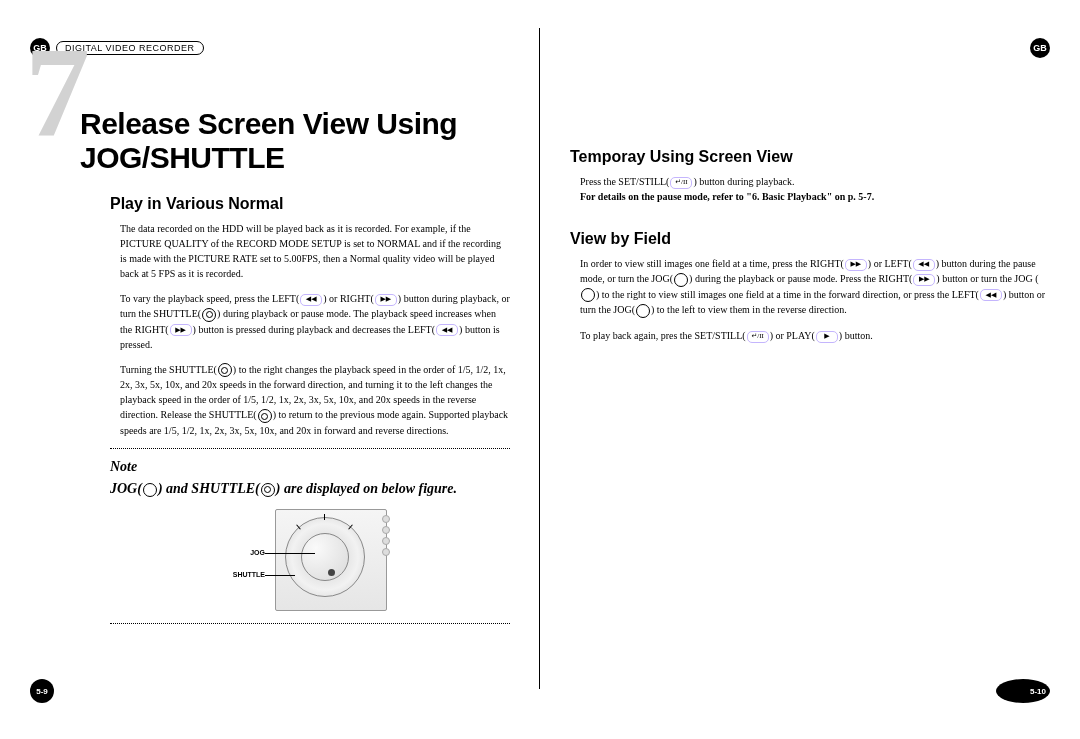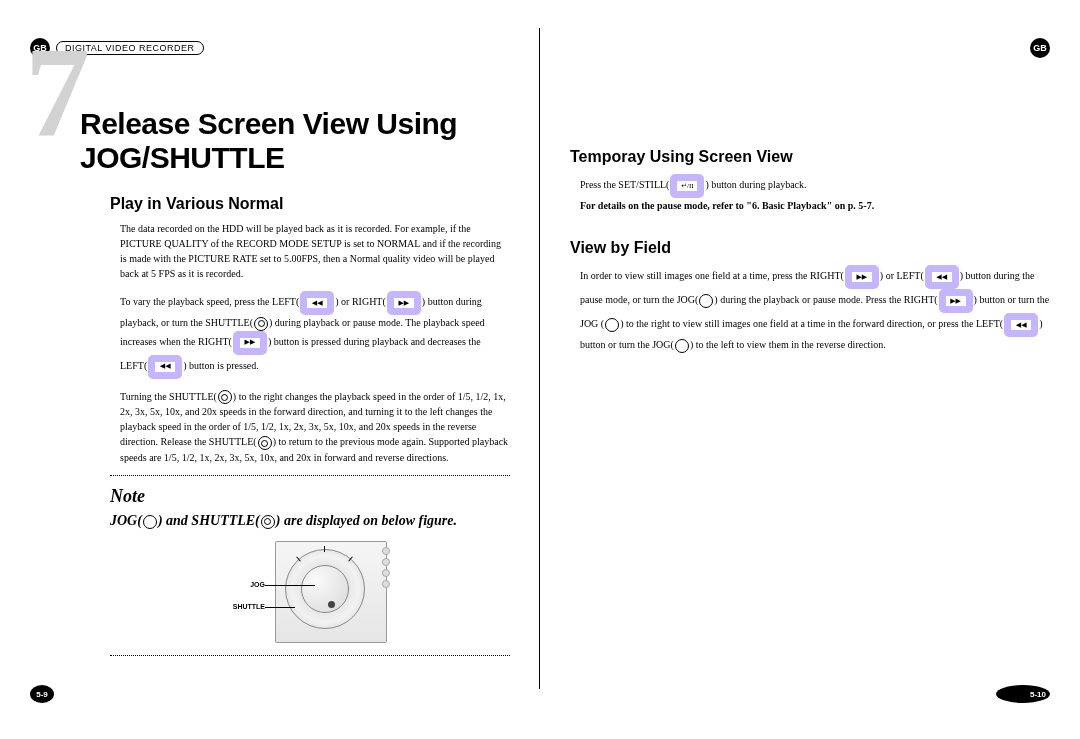--- a/index.html
+++ b/index.html
@@ -112,55 +112,55 @@
     margin-bottom: 10px;
   }
   .dotted {
     border: none;
     border-top: 1px dotted #000;
     margin: 10px 0;
   }
   .note-label {
     font-style: italic;
     font-weight: bold;
-    font-size: 18px;
+    font-size: 14px;
     margin-left: 0;
     margin-bottom: 6px;
   }
   .note-text {
     font-style: italic;
     font-weight: bold;
     font-size: 14px;
     margin-left: 0;
   }
   .page-number {
     position: absolute;
     bottom: 36px;
     width: 24px;
-    height: 18px;
+    height: 24px;
     border-radius: 50%;
     background: #000;
     color: #fff;
     display: flex;
     align-items: center;
     justify-content: center;
     font-family: Arial, Helvetica, sans-serif;
     font-size: 8px;
     font-weight: bold;
   }
   .pn-left { left: 30px; }
   .pn-right { right: 30px; padding-left: 30px; }
 
   .icon-pill {
     display: inline-flex;
     align-items: center;
     justify-content: center;
     min-width: 16px;
     height: 10px;
-    border: 7px solid #c4b5fd;
+    border: 1px solid #c4b5fd;
     border-radius: 5px;
     vertical-align: middle;
     font-size: 7px;
     padding: 0 2px;
     line-height: 1;
     font-style: normal;
     margin: 0 1px;
   }
   .icon-circle {
     display: inline-flex;
@@ -329,18 +329,21 @@
         <span>Press the SET/STILL(</span><span class="icon-pill">↵/II</span><span>) button during playback.</span><br>
         <span class="bold" style="font-weight:bold">For details on the pause mode, refer to "6. Basic Playback" on p. 5-7.</span>
       </div>
 
       <div style="height:16px"></div>
 
       <div class="section-title">View by Field</div>
       <div class="body-text">
         <span>In order to view still images one field at a time, press the RIGHT(</span><span class="icon-pill">▶▶</span><span>) or LEFT(</span><span class="icon-pill">◀◀</span><span>) button during the pause mode, or turn the JOG(</span><span class="icon-circle"></span><span>) during the playback or pause mode. Press the RIGHT(</span><span class="icon-pill">▶▶</span><span>) button or turn the JOG (</span><span class="icon-circle"></span><span>) to the right to view still images one field at a time in the forward direction, or press the LEFT(</span><span class="icon-pill">◀◀</span><span>) button or turn the JOG(</span><span class="icon-circle"></span><span>) to the left to view them in the reverse direction.</span>
       </div>
+      <div class="body-text">
+        <span>To play back again, pres the SET/STILL(</span><span class="icon-pill">↵/II</span><span>) or PLAY(</span><span class="icon-pill">▶</span><span>) button.</span>
+      </div>
     </div>
 
     <div class="page-number pn-right">5-10</div>
   </div>
 
 </div>
 
 </body></html>

